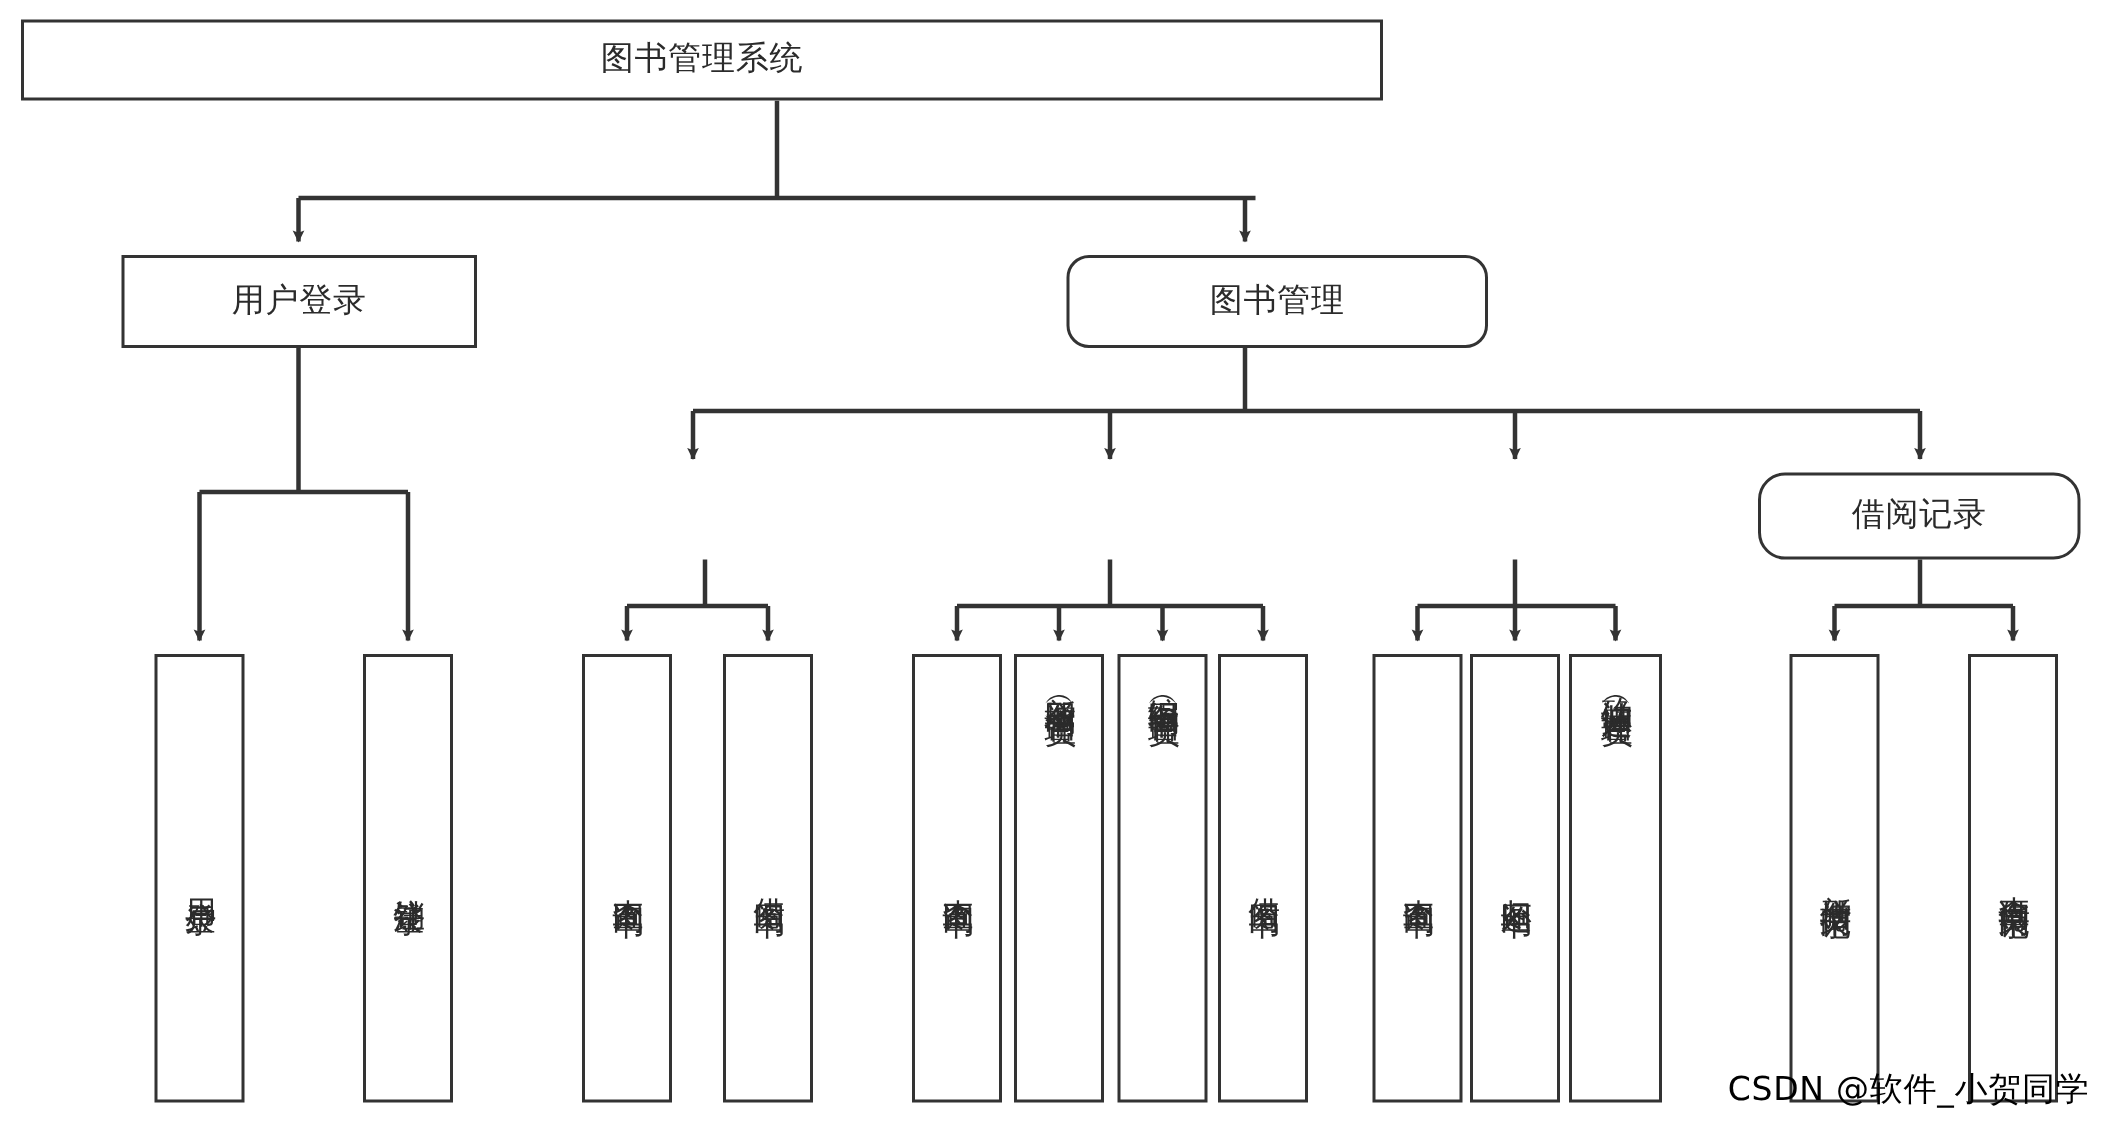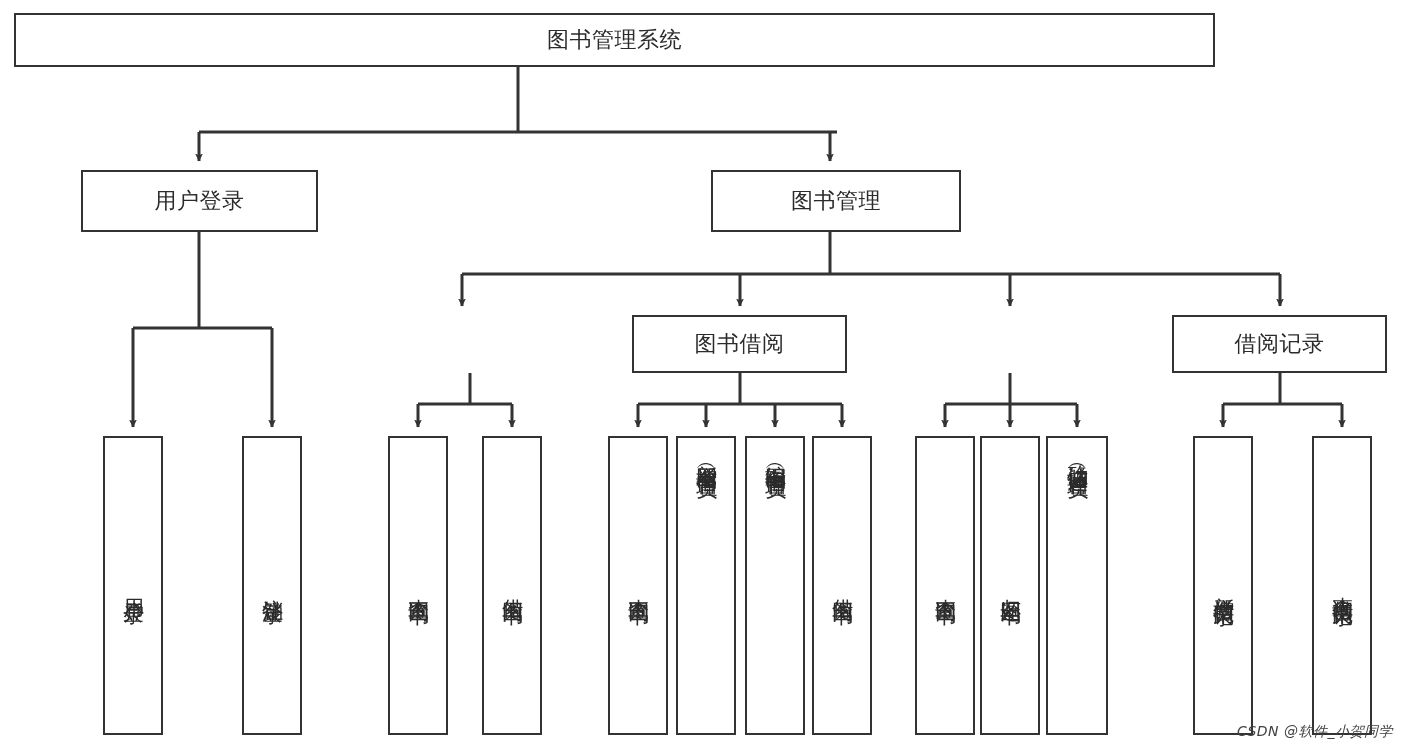--- a/index.html
+++ b/index.html
@@ -62,26 +62,25 @@
   .node-box.leaf.top-v {
     align-items: flex-start;
   }
   .node-box.leaf.top-v .node-label-v {
     margin-top: 10px;
   }
   #watermark {
     position: absolute;
     right: 12px;
     bottom: 6px;
-    font-size: 14px;
-    color: #404040;
+    font-size: 22px;
+    color: #000000;
     white-space: nowrap;
     letter-spacing: 0.5px;
     pointer-events: none;
-    font-style: italic;
   }
 </style>
 </head>
 <body>
 
 <div id="diagram-root">
 
   <svg id="diagram-svg" viewBox="0 0 1405 747" xmlns="http://www.w3.org/2000/svg">
     <defs>
       <marker id="arrowhead" markerWidth="9" markerHeight="9" refX="7.4" refY="4.5" orient="auto" markerUnits="userSpaceOnUse">
@@ -126,35 +125,32 @@
       <path d="M1077,404 L1077,427" marker-end="url(#arrowhead)"></path>
 
       <path d="M1280,373 L1280,404"></path>
       <path d="M1223,404 L1342,404"></path>
       <path d="M1223,404 L1223,427" marker-end="url(#arrowhead)"></path>
       <path d="M1342,404 L1342,427" marker-end="url(#arrowhead)"></path>
 
     </g>
   </svg>
 
-  <div class="node-box" style="left:14px; top:13px; width:1201px; height:54px;">
+  <div class="node-box" style="left:14px; top:13px; width:908px; height:54px;">
     <span class="node-label-h">图书管理系统</span>
   </div>
 
   <div class="node-box" style="left:81px; top:170px; width:237px; height:62px;">
     <span class="node-label-h">用户登录</span>
   </div>
-  <div class="node-box" style="left:711px; top:170px; width:250px; height:62px;">
+  <div class="node-box" style="left:711px; top:170px; width:281px; height:62px;border-radius:15px;">
     <span class="node-label-h">图书管理</span>
   </div>
 
-  <div class="node-box" style="left:632px; top:315px; width:215px; height:58px;">
-    <span class="node-label-h">图书借阅</span>
-  </div>
-  <div class="node-box" style="left:1172px; top:315px; width:215px; height:58px;">
+  <div class="node-box" style="left:1172px; top:315px; width:215px; height:58px;border-radius:18px;">
     <span class="node-label-h">借阅记录</span>
   </div>
 
   <div class="node-box leaf center-v" style="left:103px; top:436px; width:60px; height:299px;">
     <span class="node-label-v">用户登录</span>
   </div>
   <div class="node-box leaf center-v" style="left:242px; top:436px; width:60px; height:299px;">
     <span class="node-label-v">注销登录</span>
   </div>
   <div class="node-box leaf center-v" style="left:388px; top:436px; width:60px; height:299px;">

